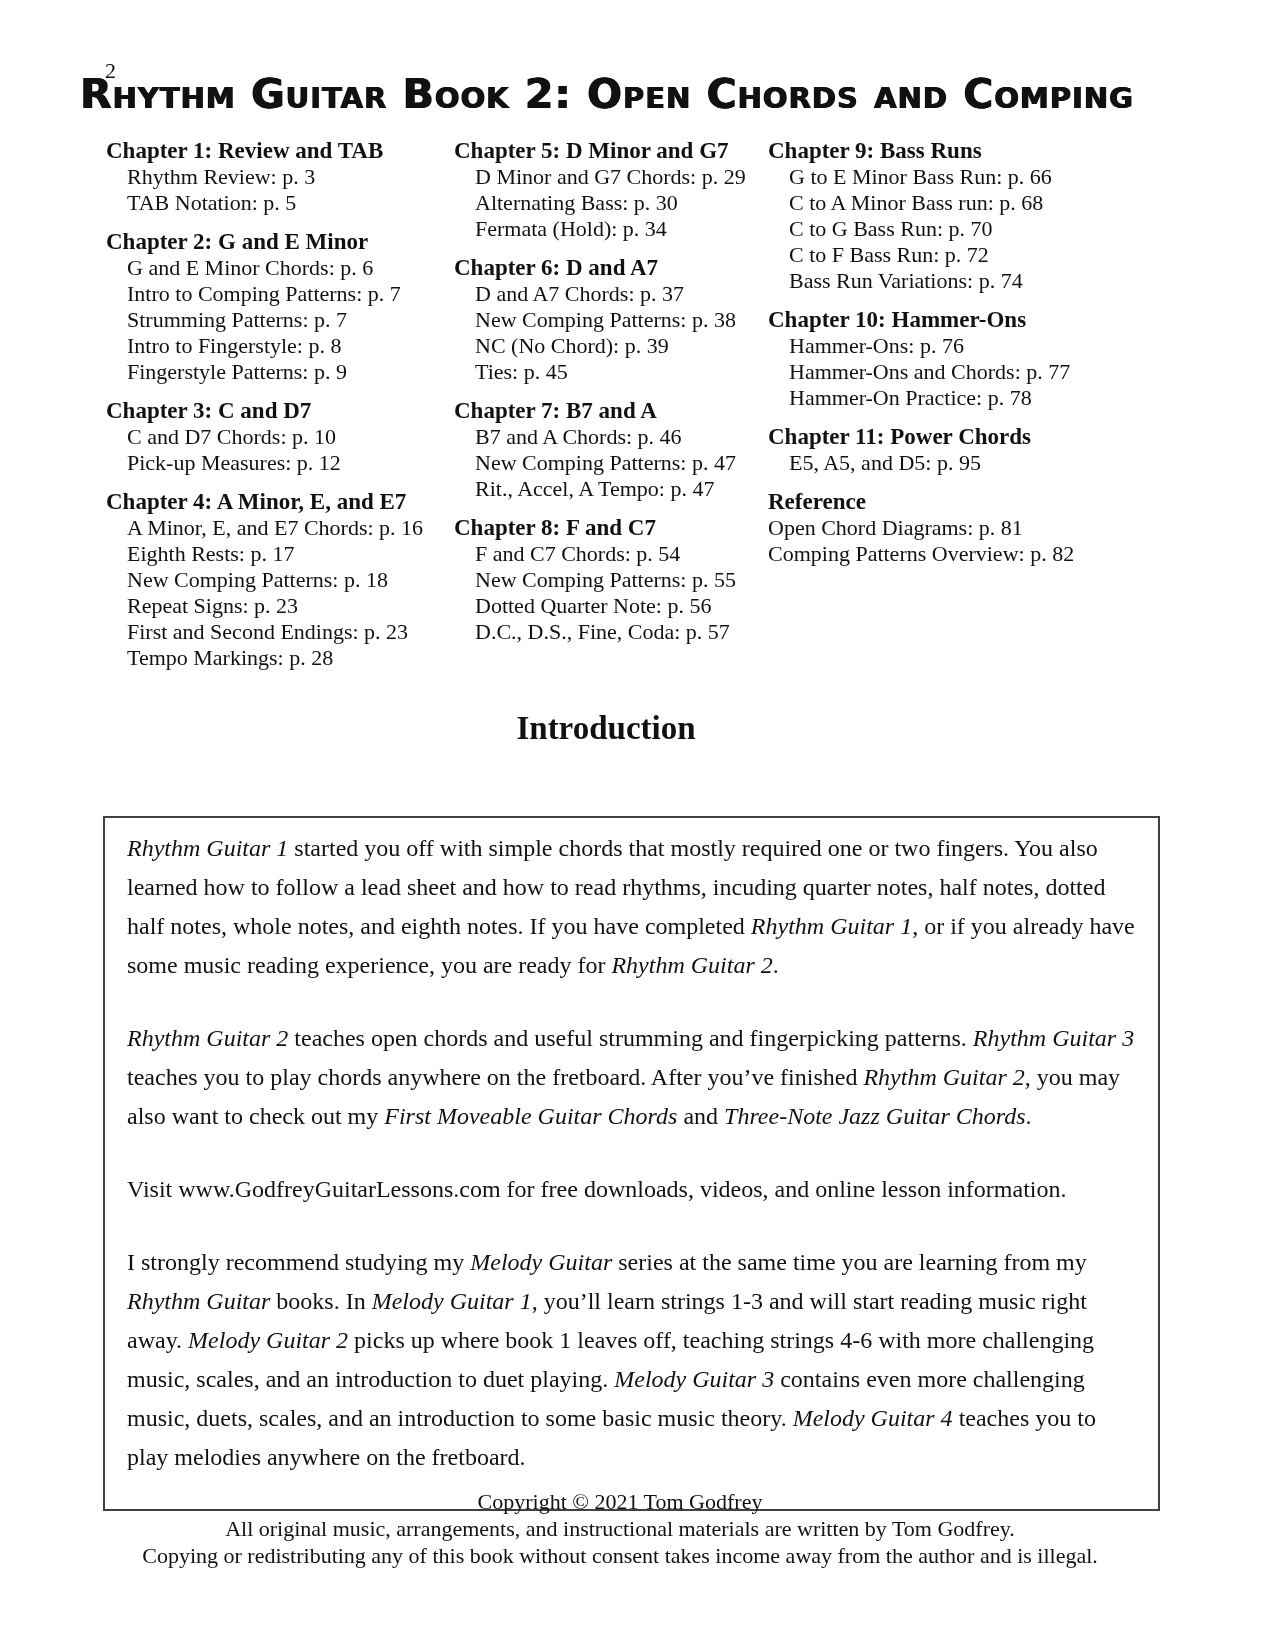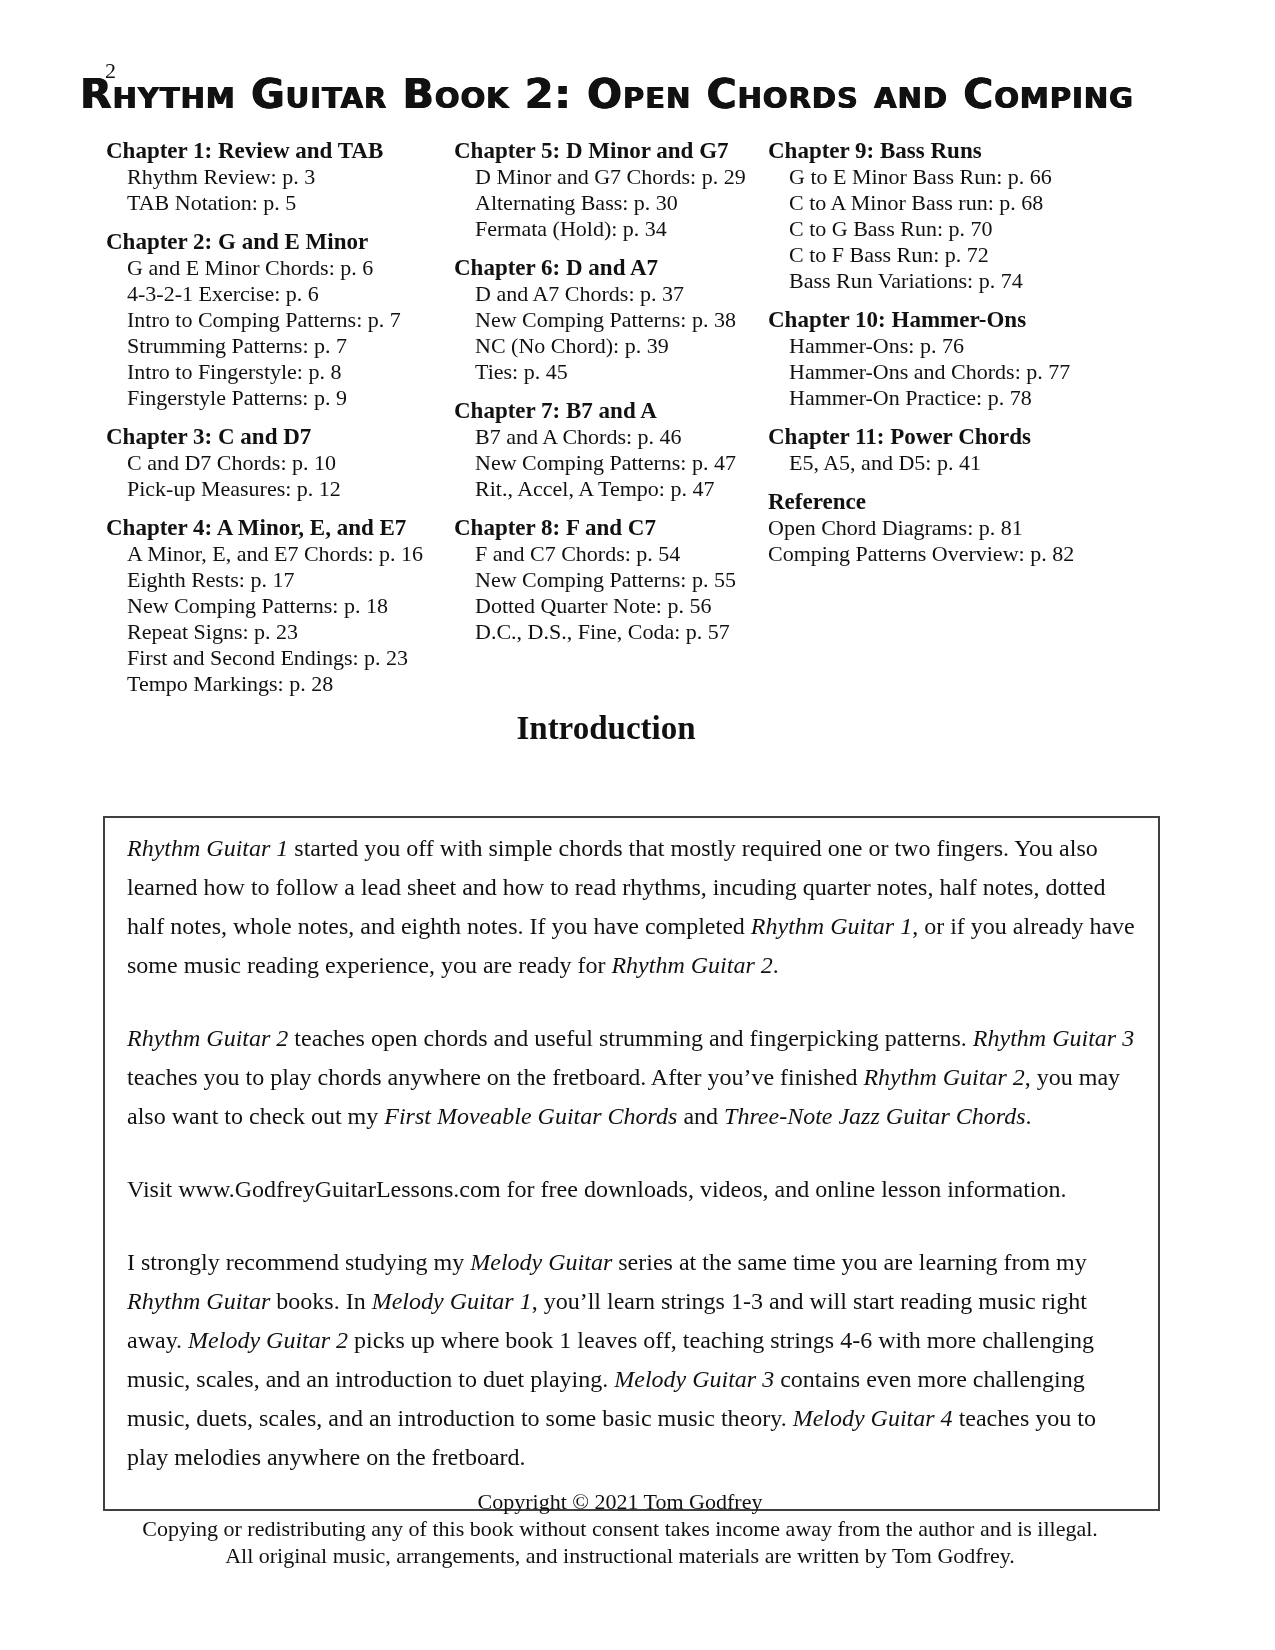--- a/index.html
+++ b/index.html
@@ -106,21 +106,20 @@
   <div class="toc" id="toc">
       <div class="toc-col toc-col-0">
         <div class="chapter">
           <div class="chapter-heading">Chapter 1: Review and TAB</div>
           <div class="toc-item">Rhythm Review: p. 3</div>
           <div class="toc-item">TAB Notation: p. 5</div>
         </div>
         <div class="chapter">
           <div class="chapter-heading">Chapter 2: G and E Minor</div>
           <div class="toc-item">G and E Minor Chords: p. 6</div>
-          <div class="toc-item">4-3-2-1 Exercise: p. 6</div>
           <div class="toc-item">Intro to Comping Patterns: p. 7</div>
           <div class="toc-item">Strumming Patterns: p. 7</div>
           <div class="toc-item">Intro to Fingerstyle: p. 8</div>
           <div class="toc-item">Fingerstyle Patterns: p. 9</div>
         </div>
         <div class="chapter">
           <div class="chapter-heading">Chapter 3: C and D7</div>
           <div class="toc-item">C and D7 Chords: p. 10</div>
           <div class="toc-item">Pick-up Measures: p. 12</div>
         </div>
@@ -172,34 +171,34 @@
           <div class="toc-item">Bass Run Variations: p. 74</div>
         </div>
         <div class="chapter">
           <div class="chapter-heading">Chapter 10: Hammer-Ons</div>
           <div class="toc-item">Hammer-Ons: p. 76</div>
           <div class="toc-item">Hammer-Ons and Chords: p. 77</div>
           <div class="toc-item">Hammer-On Practice: p. 78</div>
         </div>
         <div class="chapter">
           <div class="chapter-heading">Chapter 11: Power Chords</div>
-          <div class="toc-item">E5, A5, and D5: p. 41</div>
+          <div class="toc-item">E5, A5, and D5: p. 95</div>
         </div>
         <div class="chapter no-indent">
           <div class="chapter-heading">Reference</div>
           <div class="toc-item">Open Chord Diagrams: p. 81</div>
           <div class="toc-item">Comping Patterns Overview: p. 82</div>
         </div>
       </div>
     </div>
   <h2 class="intro-heading">Introduction</h2>
   <div class="intro-box" id="introBox">
       <p><span class="seg-italic">Rhythm Guitar 1</span><span> started you off with simple chords that mostly required one or two fingers. You also learned how to follow a lead sheet and how to read rhythms, incuding quarter notes, half notes, dotted half notes, whole notes, and eighth notes. If you have completed </span><span class="seg-italic">Rhythm Guitar 1</span><span>, or if you already have some music reading experience, you are ready for </span><span class="seg-italic">Rhythm Guitar 2</span><span>.</span></p>
       <p><span class="seg-italic">Rhythm Guitar 2</span><span> teaches open chords and useful strumming and fingerpicking patterns. </span><span class="seg-italic">Rhythm Guitar 3</span><span> teaches you to play chords anywhere on the fretboard. After you’ve finished </span><span class="seg-italic">Rhythm Guitar 2</span><span>, you may also want to check out my </span><span class="seg-italic">First Moveable Guitar Chords</span><span> and </span><span class="seg-italic">Three-Note Jazz Guitar Chords</span><span>.</span></p>
       <p><span>Visit </span><span class="seg-underline">www.GodfreyGuitarLessons.com</span><span> for free downloads, videos, and online lesson information.</span></p>
       <p><span>I strongly recommend studying my </span><span class="seg-italic">Melody Guitar</span><span> series at the same time you are learning from my </span><span class="seg-italic">Rhythm Guitar</span><span> books. In </span><span class="seg-italic">Melody Guitar 1</span><span>, you’ll learn strings 1-3 and will start reading music right away. </span><span class="seg-italic">Melody Guitar 2</span><span> picks up where book 1 leaves off, teaching strings 4-6 with more challenging music, scales, and an introduction to duet playing. </span><span class="seg-italic">Melody Guitar 3</span><span> contains even more challenging music, duets, scales, and an introduction to some basic music theory. </span><span class="seg-italic">Melody Guitar 4</span><span> teaches you to play melodies anywhere on the fretboard.</span></p>
     </div>
   <div class="footer" id="footer">
       <div>Copyright © 2021 Tom Godfrey</div>
+      <div>All original music, arrangements, and instructional materials are written by Tom Godfrey.</div>
       <div>Copying or redistributing any of this book without consent takes income away from the author and is illegal.</div>
-      <div>All original music, arrangements, and instructional materials are written by Tom Godfrey.</div>
     </div>
 </div>
 
 </body></html>

